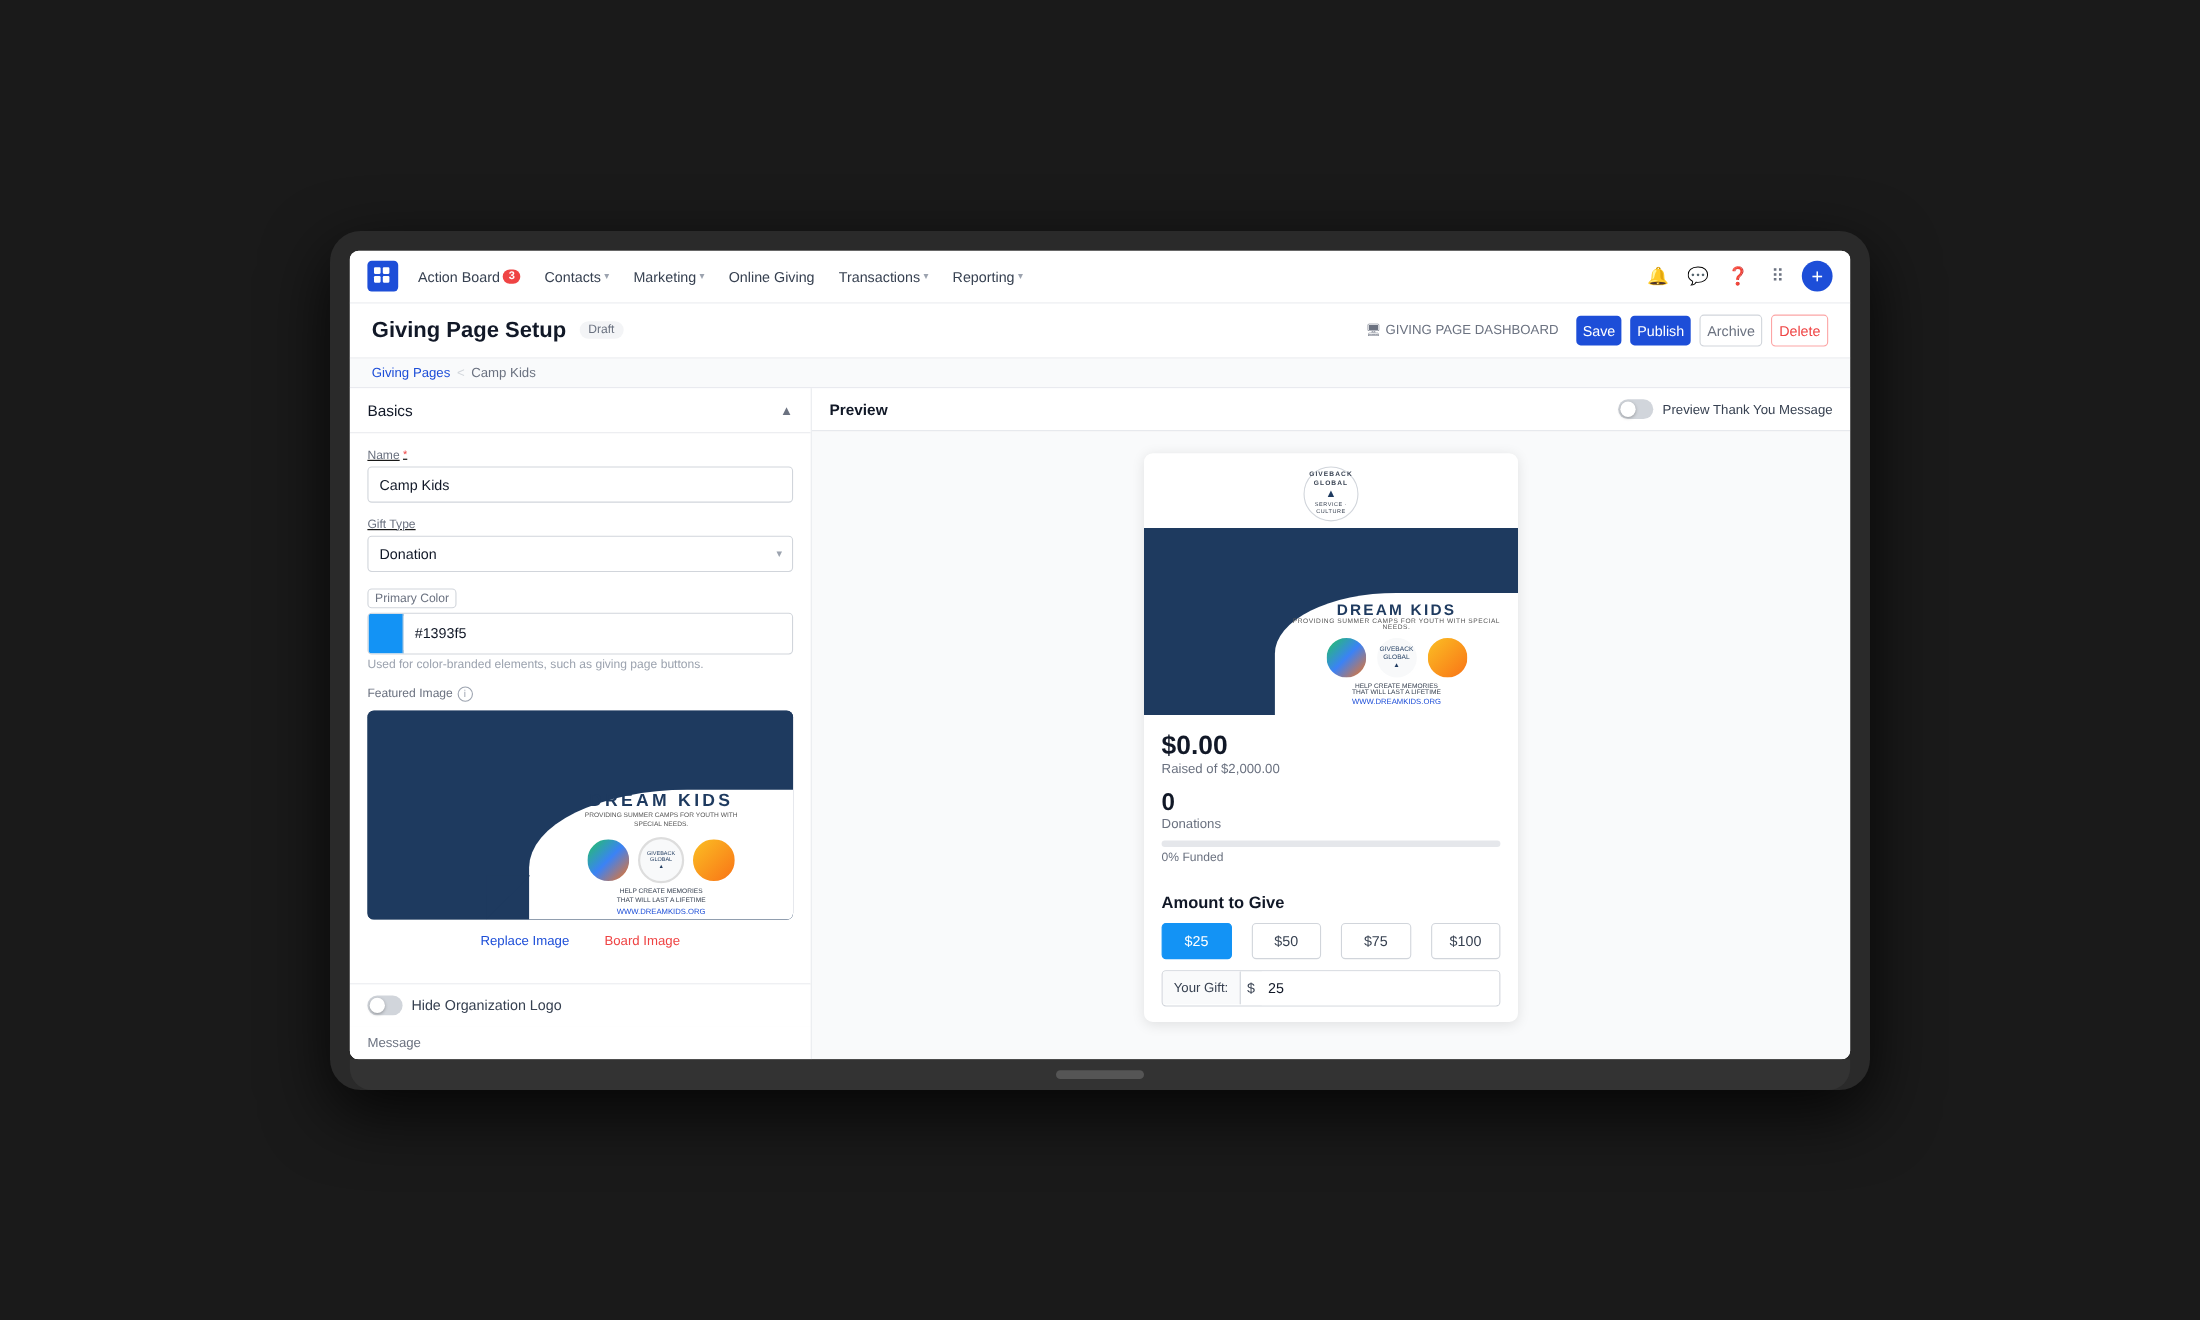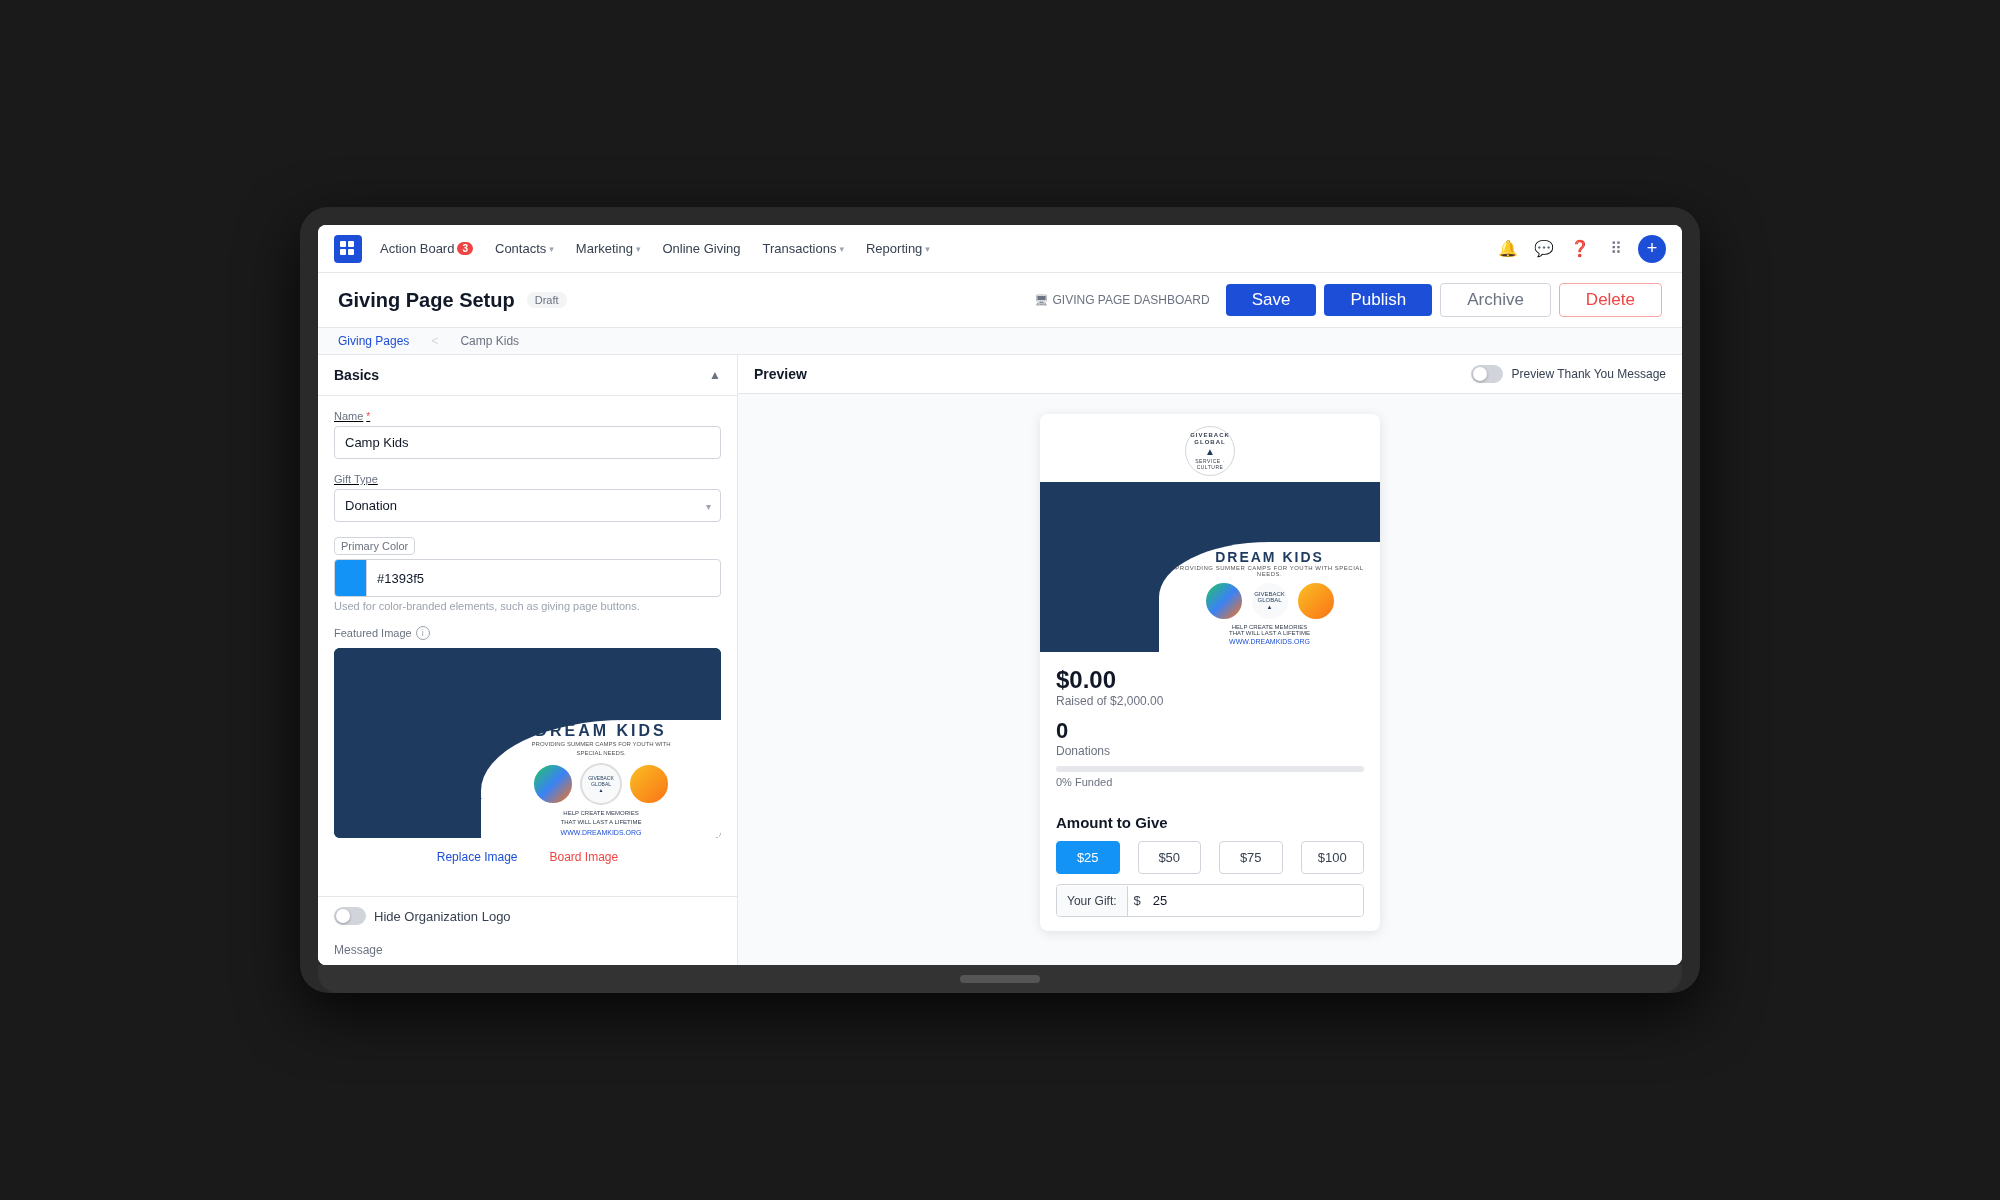--- a/index.html
+++ b/index.html
@@ -141,23 +141,23 @@
       font-size: 12px;
       color: #6b7280;
       display: flex;
       align-items: center;
       gap: 4px;
       cursor: pointer;
       text-decoration: none;
       margin-right: 8px;
     }
     .btn {
-      padding: 6px 26px;
+      padding: 6px 6px;
       border-radius: 4px;
-      font-size: 17px;
+      font-size: 13px;
       font-weight: 500;
       cursor: pointer;
       border: none;
     }
     .btn-save {
       background: #1d4ed8;
       color: white;
     }
     .btn-publish {
       background: #1d4ed8;
@@ -174,21 +174,21 @@
       border: 1px solid #fca5a5;
     }
 
     
     .breadcrumb {
       padding: 6px 20px;
       font-size: 12px;
       color: #6b7280;
       display: flex;
       align-items: center;
-      gap: 22px;
+      gap: 6px;
       border-bottom: 1px solid #e5e7eb;
       background: #f9fafb;
     }
     .breadcrumb-link { color: #1d4ed8; cursor: pointer; }
     .breadcrumb-sep { color: #d1d5db; }
 
     
     .main-content {
       display: flex;
       height: calc(100% - 130px);
@@ -207,21 +207,21 @@
       display: flex;
       align-items: center;
       justify-content: space-between;
       padding: 12px 16px;
       background: #fff;
       border-bottom: 1px solid #e5e7eb;
       cursor: pointer;
     }
     .section-title {
       font-size: 14px;
-      font-weight: 700;
+      font-weight: 400;
       color: #111827;
     }
     .section-chevron { color: #6b7280; font-size: 12px; }
     .section-body {
       padding: 14px 16px;
       background: #fff;
       border-bottom: 1px solid #e5e7eb;
     }
 
     .form-group { margin-bottom: 14px; text-decoration: underline; }

